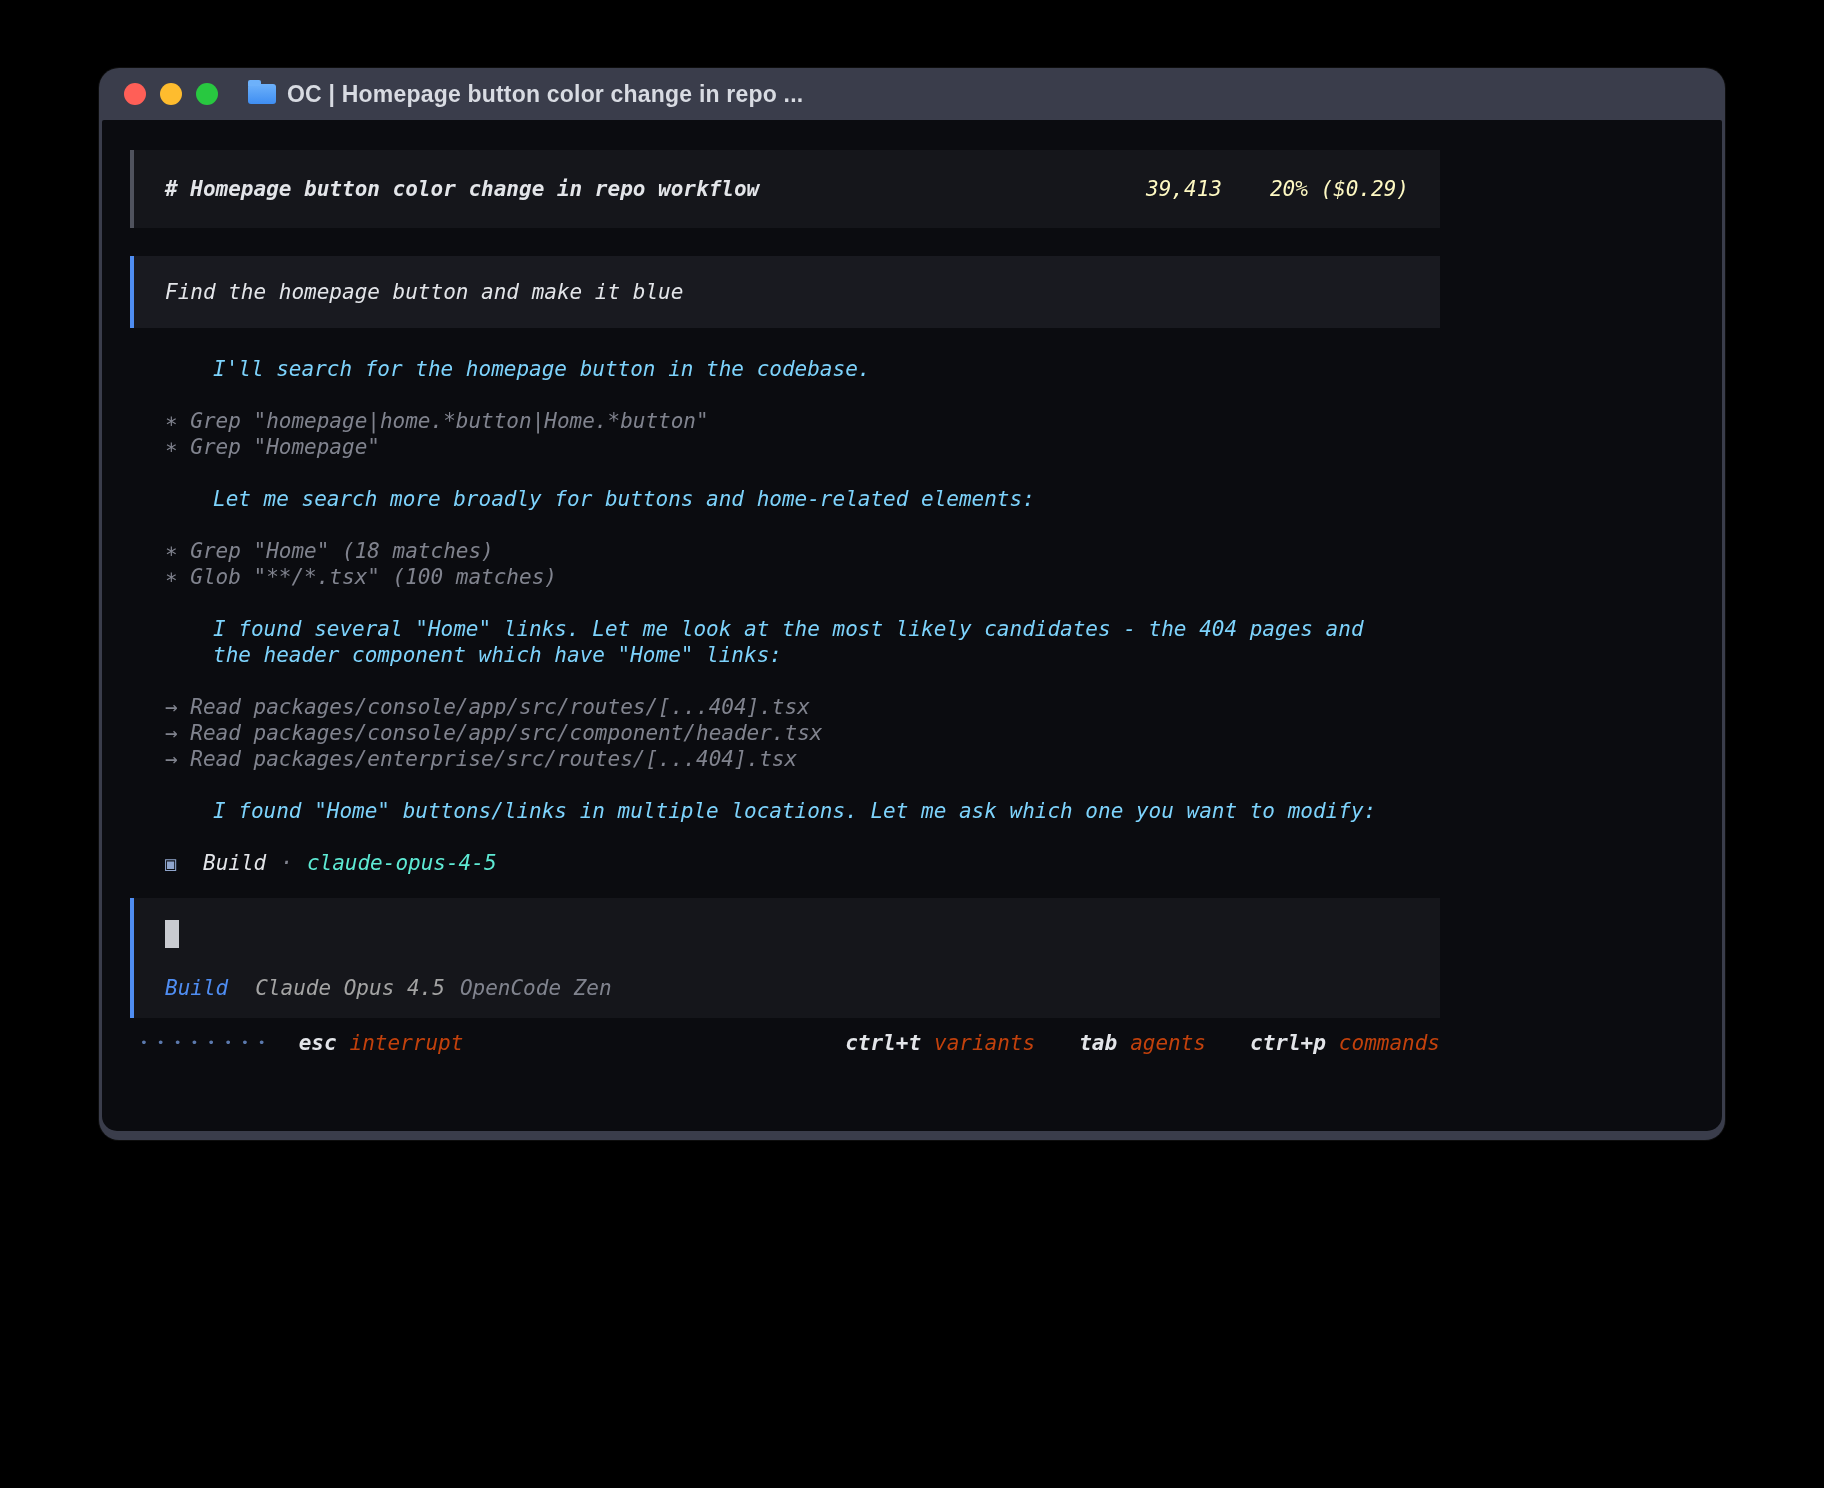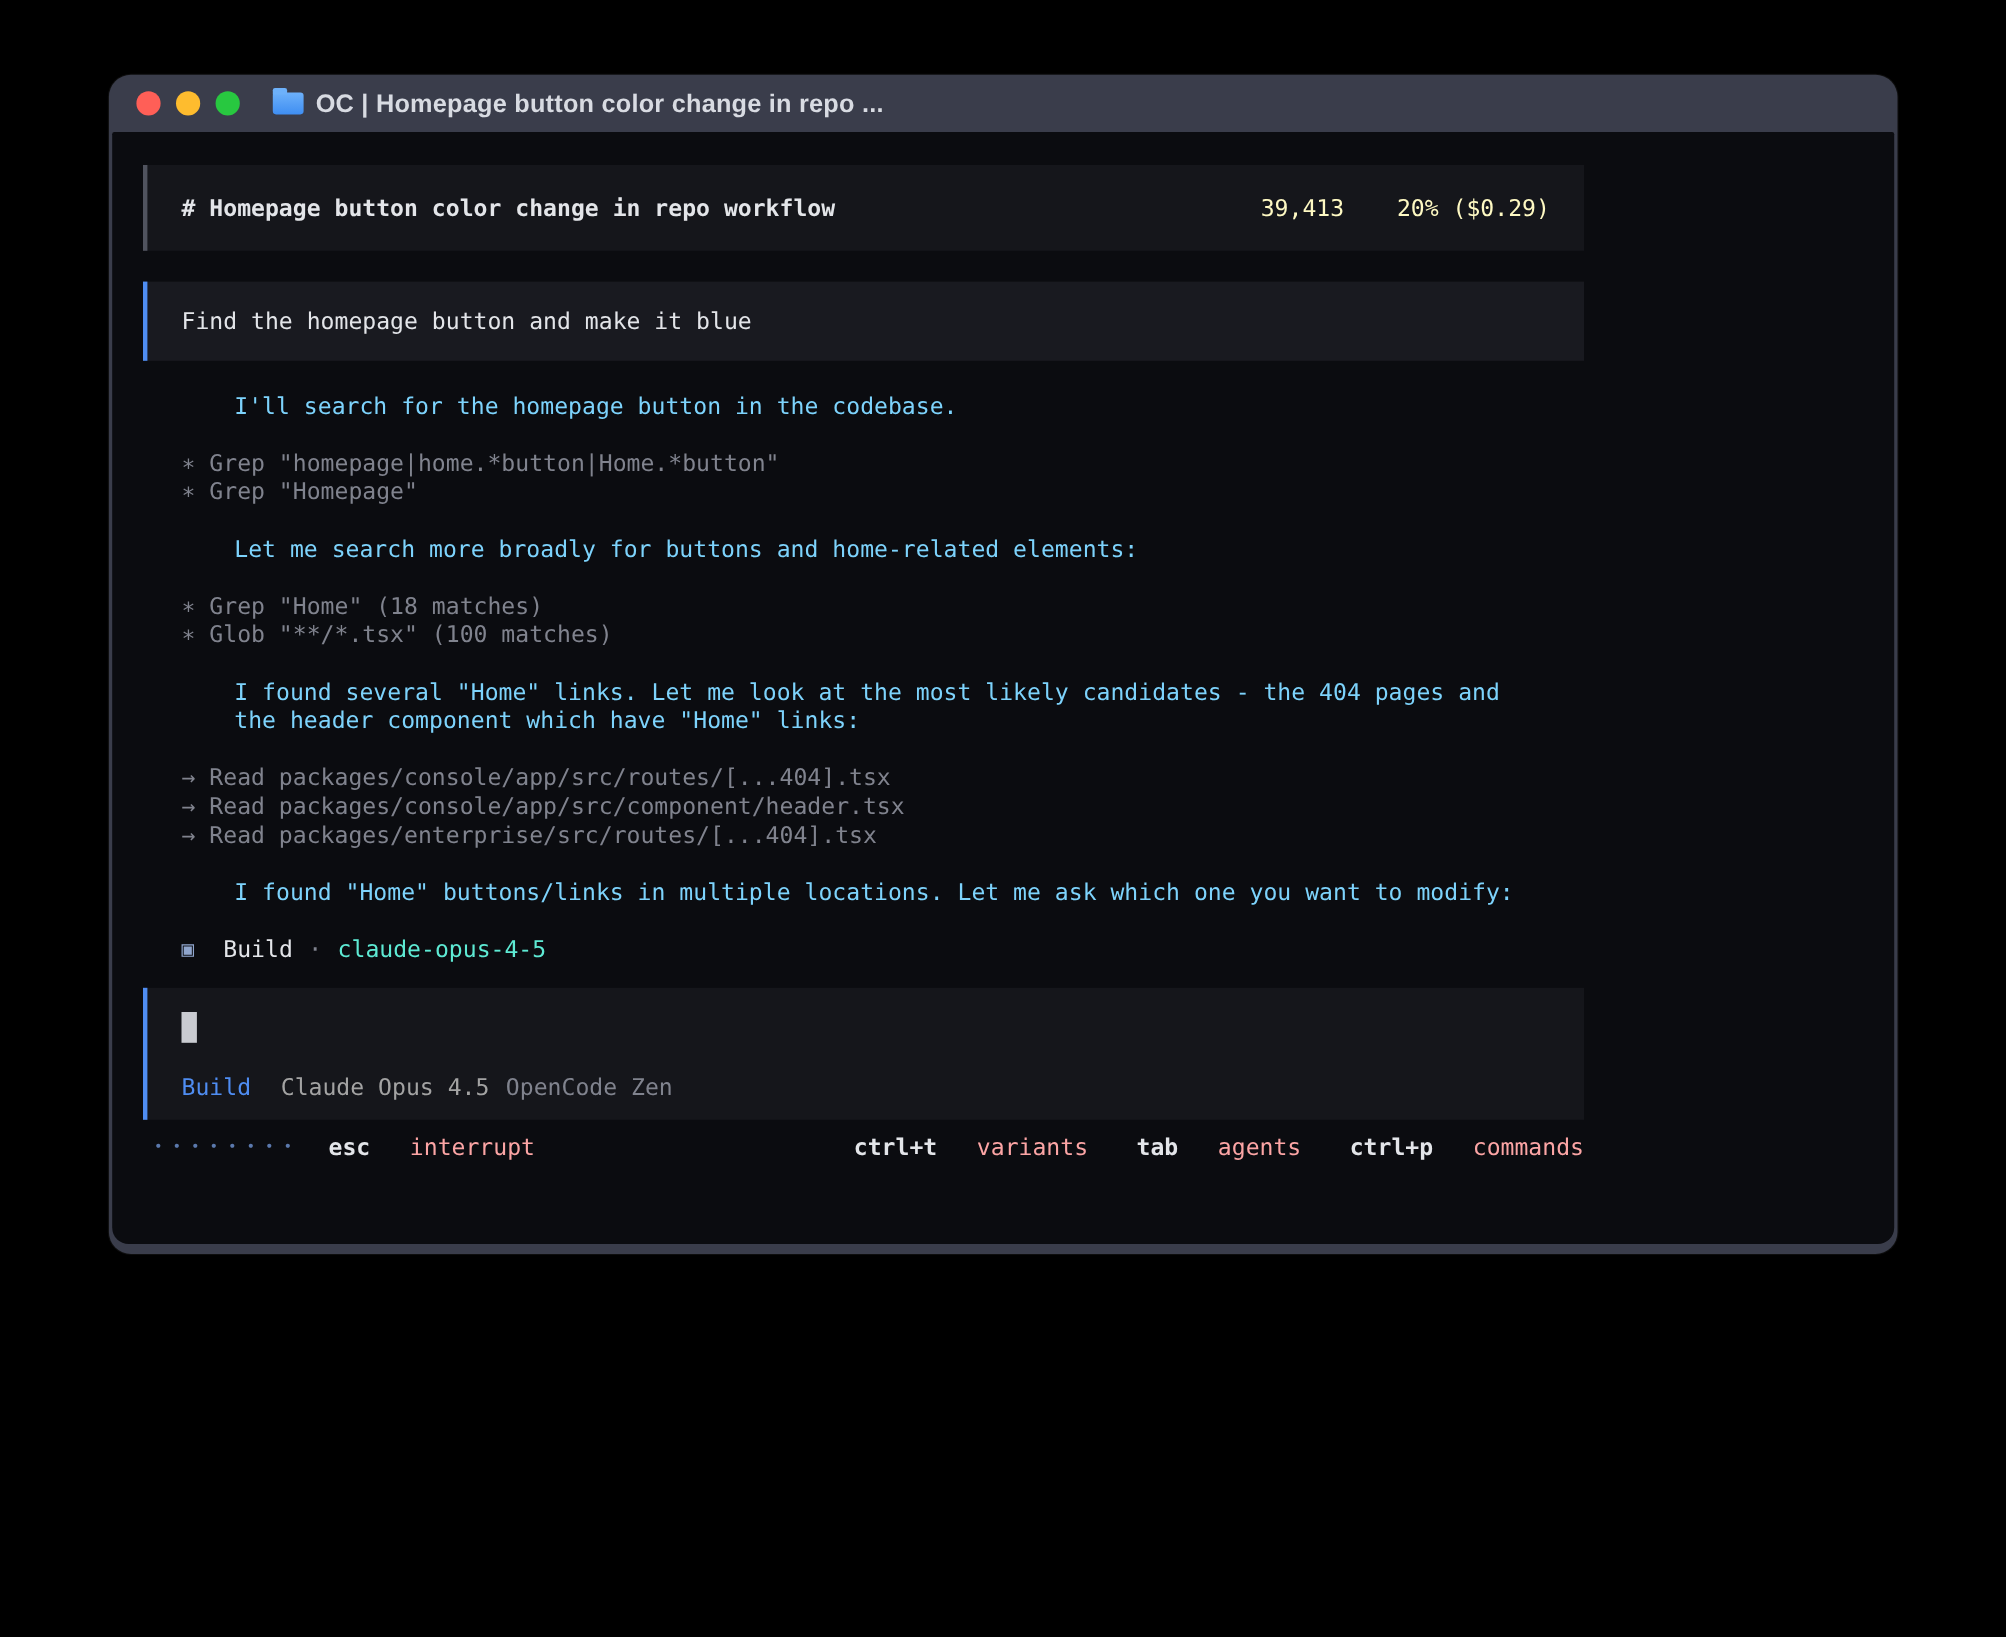--- a/index.html
+++ b/index.html
@@ -18,21 +18,21 @@
   .light.red{background:#ff5f57} .light.yellow{background:#febc2e} .light.green{background:#28c840}
   .folder { margin-left:30px; position:relative; width:28px; height:20px;
             background:linear-gradient(#6db1fa,#3f8ef2); border-radius:3px; }
   .folder::before { content:""; position:absolute; top:-4px; left:0; width:13px; height:6px;
             background:#6db1fa; border-radius:2px 2px 0 0; }
   .wtitle { margin-left:11px; font-family:"Liberation Sans",sans-serif; font-weight:bold;
             font-size:23px; color:#d8dbe2; letter-spacing:0.2px; white-space:nowrap; }
 
   .terminal { flex:1; margin:0 3px 9px; background:#0b0c10; border-radius:2px 2px 15px 15px;
               padding:30px 0 0 28px; overflow:hidden; }
-  .col { width:1310px; font-size:21px; line-height:26px; color:#e3e5e9; }
+  .col { width:1310px; font-size:21px; line-height:26px; color:#e3e5e9;font-style:italic; }
 
   .block { border-left:4px solid transparent; }
   .header-block { height:78px; background:#15161b; border-left-color:#50535e;
                   display:flex; align-items:center; justify-content:space-between;
                   padding:0 31px; font-weight:bold; }
   .hdr-right { color:#fef9c3; font-weight:normal; display:flex; gap:48px; white-space:nowrap; }
 
   .user-block { margin-top:28px; height:72px; background:#191a20; border-left-color:#4f8df2;
                 display:flex; align-items:center; padding:0 31px; }
 
@@ -55,21 +55,21 @@
   .agent-label { color:#4f8df2; }
   .model-label { color:#a3a3a3; margin-left:27px; }
   .provider-label { color:#80838e; margin-left:15px; }
 
   .statusbar { margin-top:12px; width:1310px; display:flex; justify-content:space-between;
                align-items:center; padding-left:10px; height:26px; }
   .sb-left { display:flex; align-items:center; gap:24px; }
   .sb-right { display:flex; align-items:center; gap:44px; }
   .pair { display:flex; align-items:center; gap:13px; white-space:nowrap; }
   .key { font-weight:bold; color:#e3e5e9; }
-  .lbl { color:#fca5a5;margin-left:23px; }
+  .lbl { color:#c2410c; }
   .dots { color:#5b79ad; font-size:13px; letter-spacing:9px; line-height:26px; }
 </style>
 </head>
 <body>
 
 <div class="stage">
   <div class="window">
 
     <div class="titlebar">
       <div class="lights">

